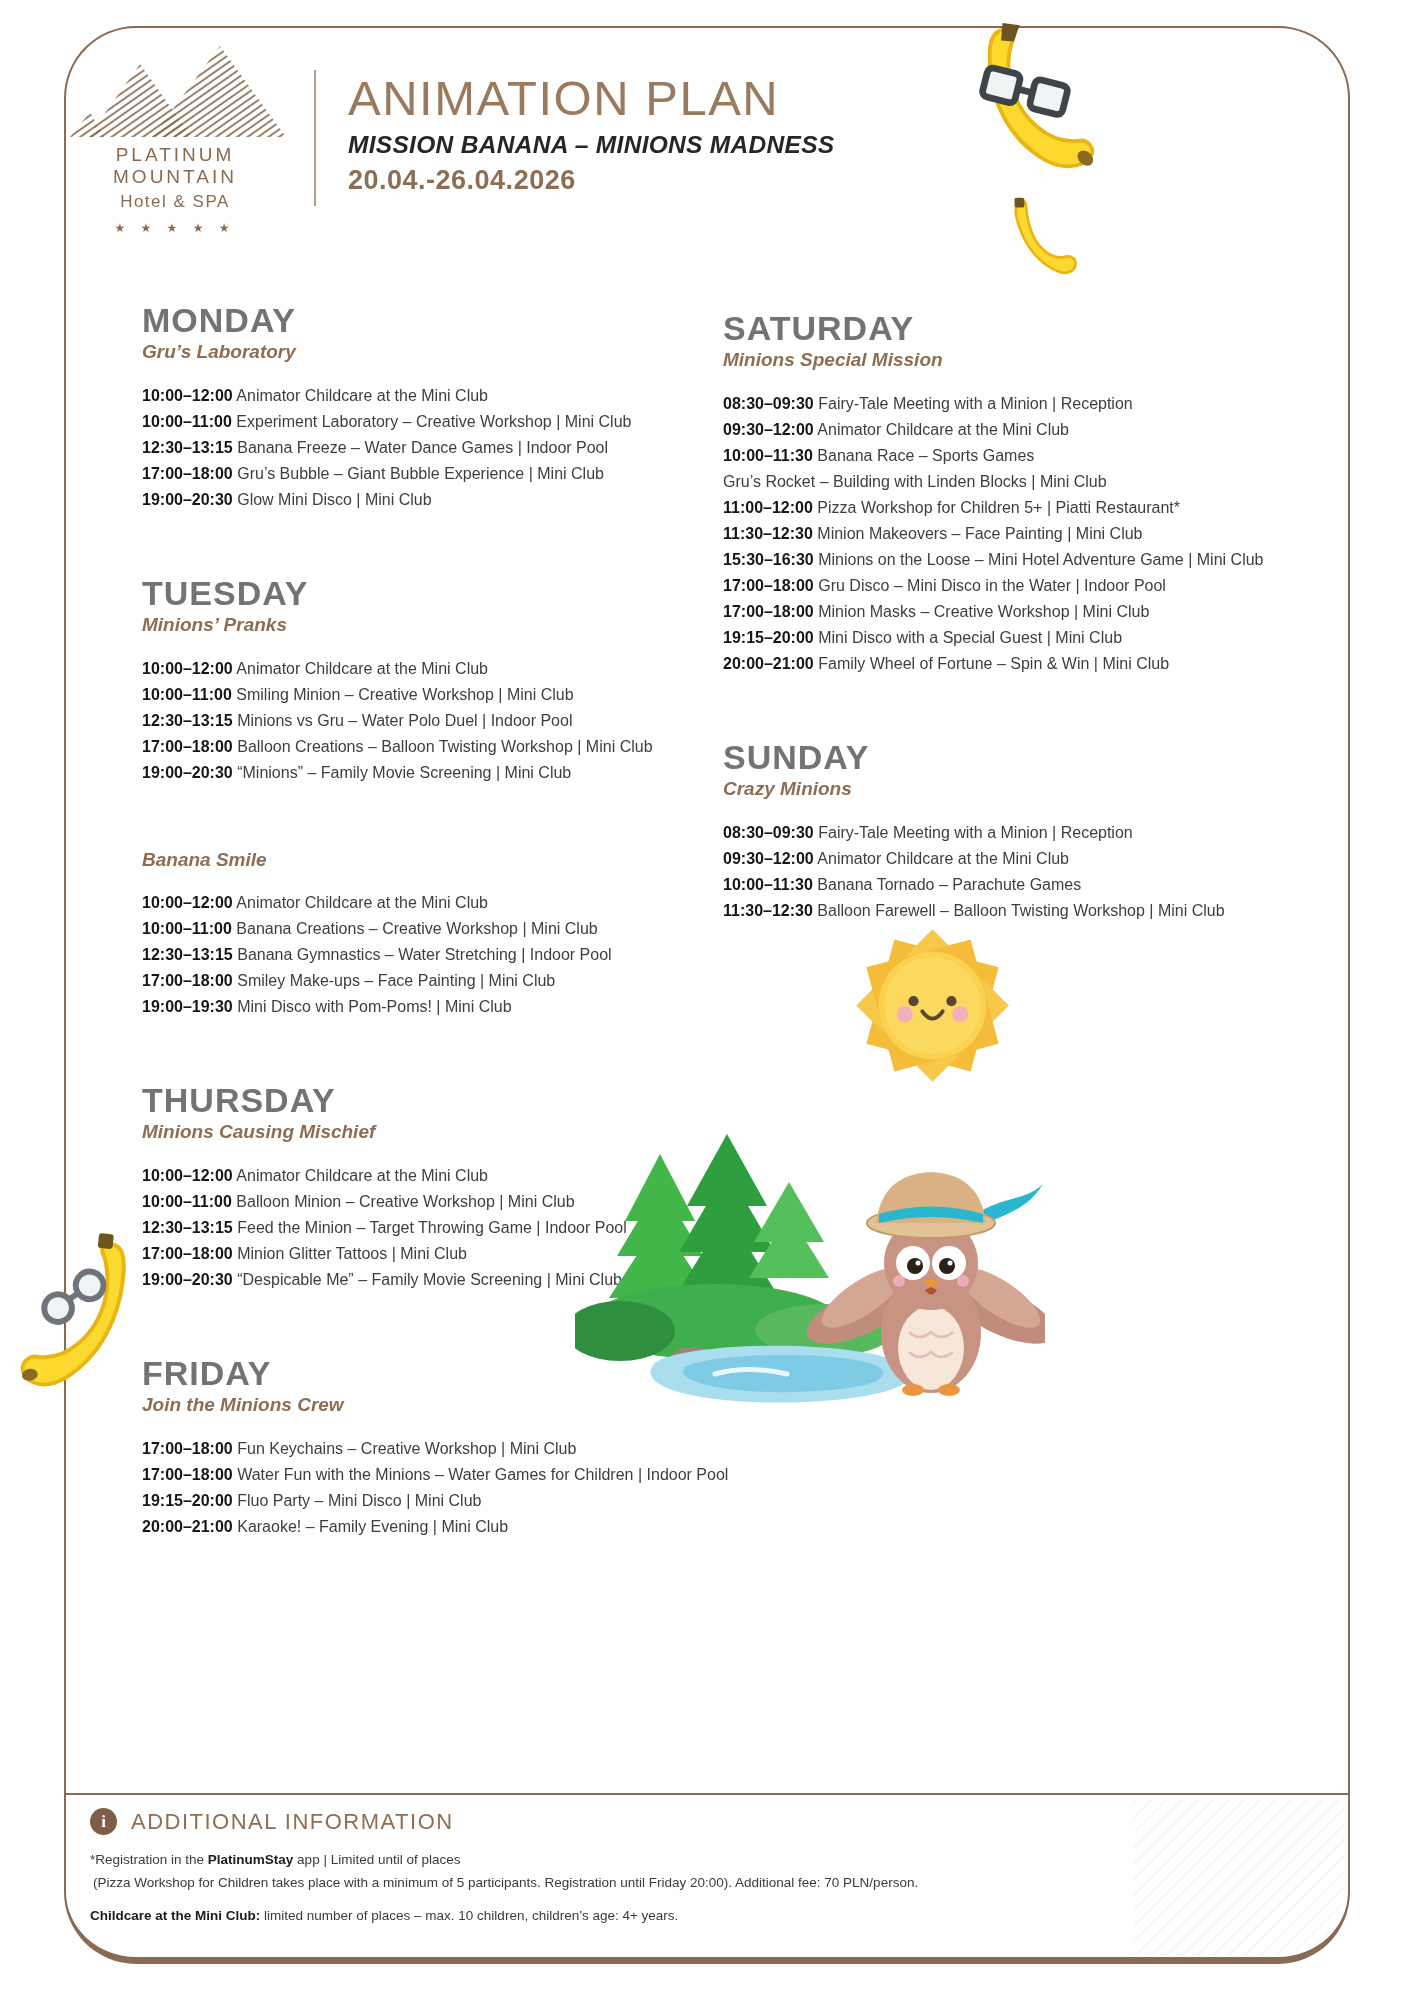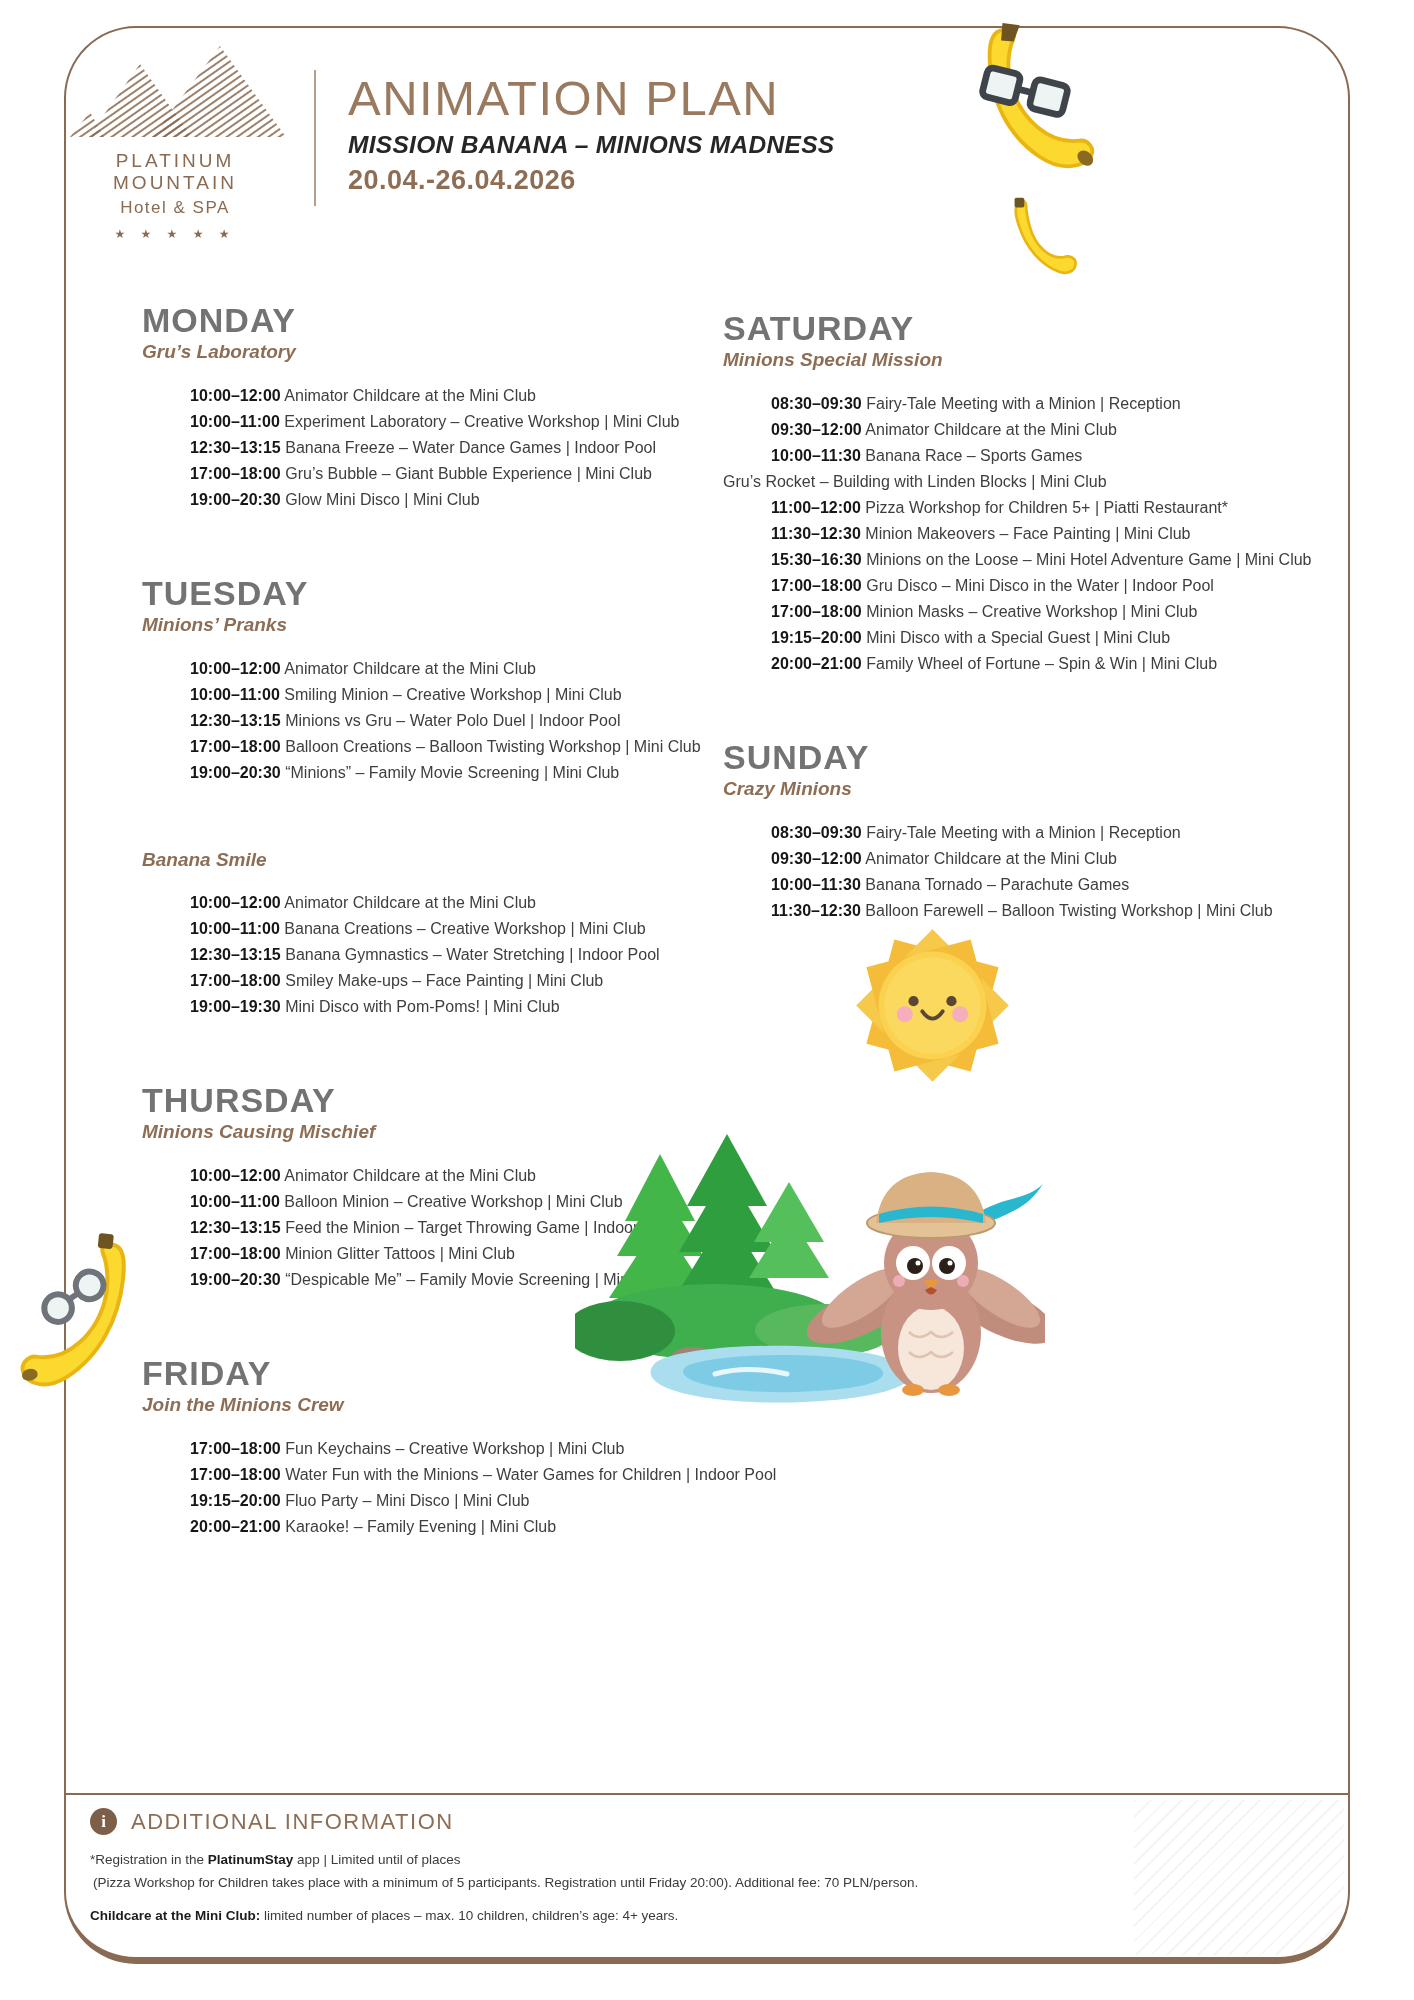--- a/index.html
+++ b/index.html
@@ -2,38 +2,38 @@
 <html><head>
 <meta charset="utf-8">
 <style>
   html,body{margin:0;padding:0;background:#ffffff;}
   .page{position:relative;width:1414px;height:2000px;background:#fff;overflow:hidden;
         font-family:"Liberation Sans","DejaVu Sans",sans-serif;color:#3e3e3e;}
   .page-border{position:absolute;left:64px;top:26px;width:1286px;height:1938px;box-sizing:border-box;
         border:2px solid #8a6a52;border-bottom-width:7px;border-radius:72px;z-index:1;}
   
   .logo{position:absolute;left:58px;top:40px;width:234px;text-align:center;z-index:3;}
-  .logo-name{margin-top:6px;font-size:19px;letter-spacing:3px;color:#8a6b52;font-weight:400;}
+  .logo-name{font-size:19px;letter-spacing:3px;color:#8a6b52;font-weight:400;}
   .logo-tagline{margin-top:4px;font-size:17px;letter-spacing:1.5px;color:#8a6b52;}
   .logo-stars{margin-top:9px;font-size:12px;letter-spacing:6px;color:#8a6b52;}
   .header-divider{position:absolute;left:314px;top:70px;width:2px;height:136px;background:#8a6a52;opacity:.65;z-index:3;}
   .title-block{position:absolute;left:348px;top:74px;z-index:3;}
   .main-title{font-size:49px;font-weight:500;letter-spacing:1.5px;color:#9a7a5f;line-height:1;}
   .sub-title{margin-top:10px;font-size:24.5px;font-weight:700;font-style:italic;color:#262626;letter-spacing:.3px;line-height:1;}
   .date-range{margin-top:9px;font-size:27px;font-weight:700;color:#8d6e55;letter-spacing:.5px;line-height:1;}
   
   .col{position:absolute;z-index:3;}
   .col-left{left:142px;top:303px;width:565px;}
   .col-right{left:723px;top:311px;width:600px;}
   .day{margin-bottom:63px;}
   .day-name{margin:0;font-size:34px;line-height:1;font-weight:700;letter-spacing:1px;color:#737373;}
   .day-theme{margin-top:4px;font-size:19px;line-height:1.2;font-weight:700;font-style:italic;color:#8d6e55;}
   .events{margin-top:19px;}
   .event{font-size:16px;line-height:26px;height:26px;white-space:nowrap;color:#3e3e3e;}
-  .event b{font-weight:700;color:#161616;margin-left:48px;}
+  .event b{font-weight:700;color:#161616;}
   
   .footer{position:absolute;left:64px;top:1793px;width:1286px;height:171px;z-index:3;}
   .footer-divider{position:absolute;left:0;top:0;width:100%;height:2px;background:#8a6a52;}
   .foot-head{position:absolute;left:26px;top:15px;display:flex;align-items:center;}
   .info-icon{display:inline-flex;align-items:center;justify-content:center;width:27px;height:27px;border-radius:50%;
         background:#7d5f49;color:#fff;font-weight:700;font-size:17px;font-family:"Liberation Serif","DejaVu Serif",serif;}
   .foot-title{margin-left:14px;font-size:22px;letter-spacing:1.5px;color:#8d6e55;font-weight:400;}
   .note{position:absolute;margin:0;font-size:13.5px;color:#3b3b3b;white-space:nowrap;}
   .note b{color:#1c1c1c;}
   .note-reg{left:26px;top:59px;}

